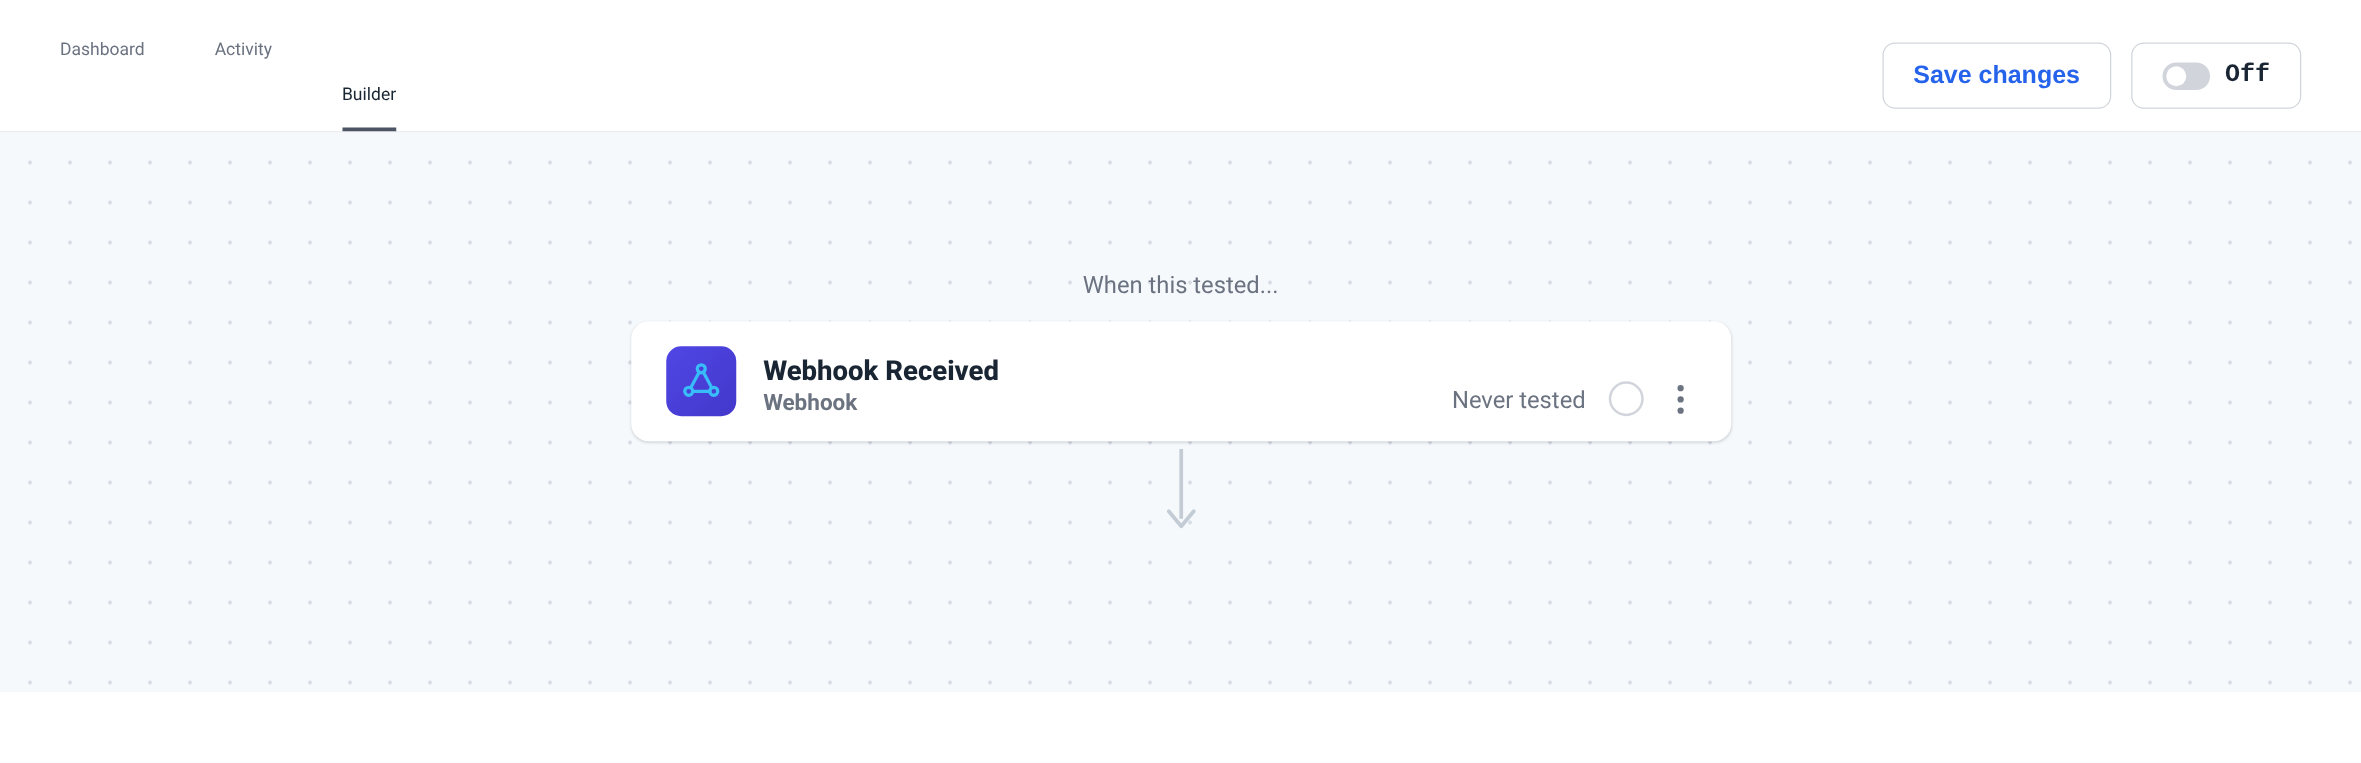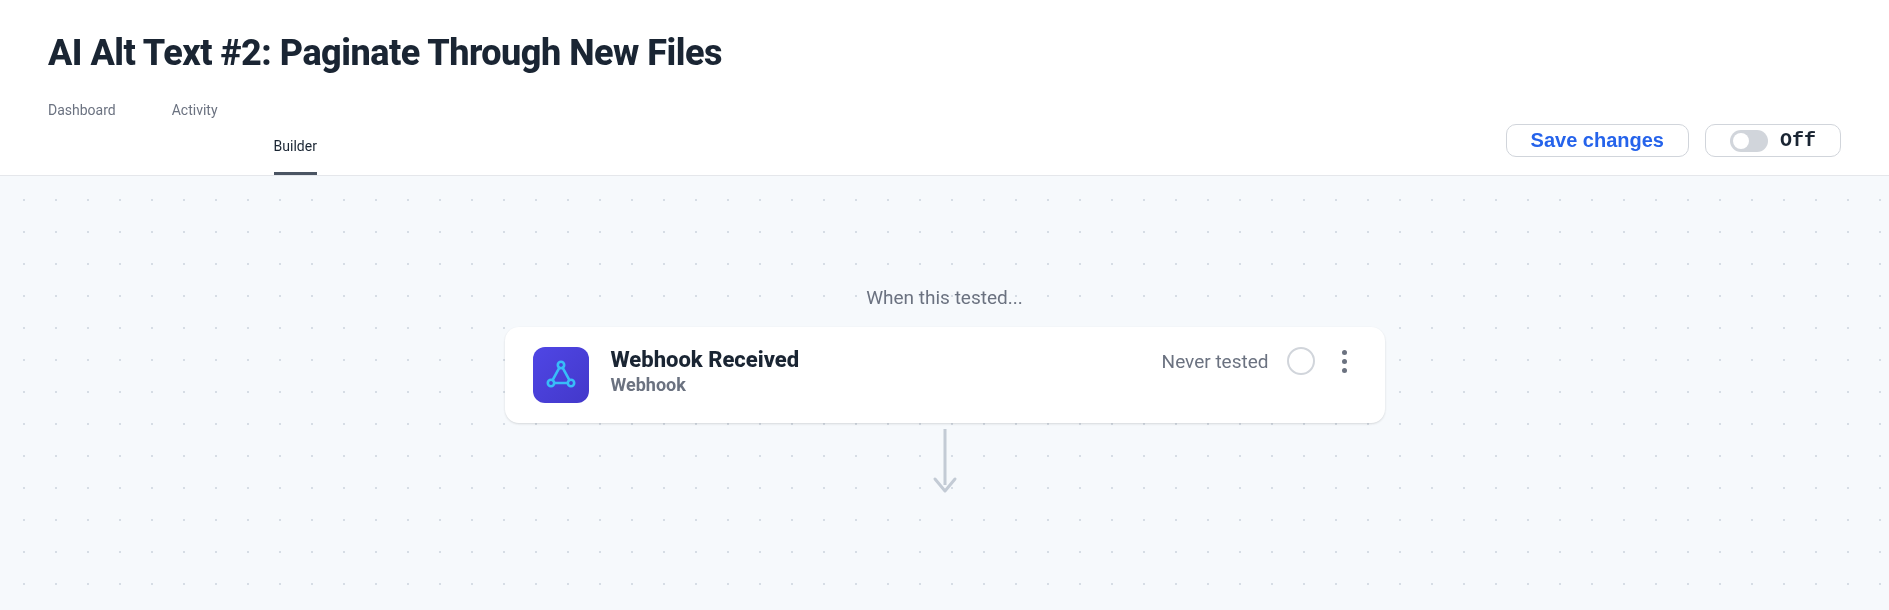--- a/index.html
+++ b/index.html
@@ -46,21 +46,21 @@
   .actions {
     display: flex;
     gap: 16px;
     align-items: center;
     padding-bottom: 18px;
   }
   .btn {
     border: 1px solid #d1d5db;
     background: #fff;
     border-radius: 10px;
-    padding: 4px 24px;
+    padding: 14px 24px;
     font-size: 20px;
     font-weight: 700;
     cursor: pointer;
     display: flex;
     align-items: center;
     gap: 12px;
   }
   .btn-save {
     color: #2563eb;
   }
@@ -101,21 +101,21 @@
     color: #6b7280;
     margin-bottom: 18px;
   }
   .card {
     background: #fff;
     width: 880px;
     border-radius: 14px;
     box-shadow: 0 1px 3px rgba(0,0,0,0.06), 0 1px 2px rgba(0,0,0,0.08);
     padding: 20px 28px;
     display: flex;
-    align-items: flex-start;
+    align-items: flex-end;
     gap: 22px;
   }
   .app-icon {
     width: 56px;
     height: 56px;
     border-radius: 12px;
     background: linear-gradient(135deg, #4f46e5, #4338ca);
     display: flex;
     align-items: center;
     justify-content: center;
@@ -167,21 +167,20 @@
     border-radius: 50%;
   }
   .arrow-down {
     margin-top: 6px;
   }
 </style>
 </head>
 <body>
 
 <div class="header">
-  <h1 class="title">AI Alt Text #2: Paginate Through New Files</h1>
   <div class="header-row">
     <div class="tabs">
       <div class="tab">Dashboard</div>
       <div class="tab">Activity</div>
       <div class="tab active">Builder</div>
     </div>
     <div class="actions">
       <button class="btn btn-save">
         <span>Save changes</span>
       </button>

